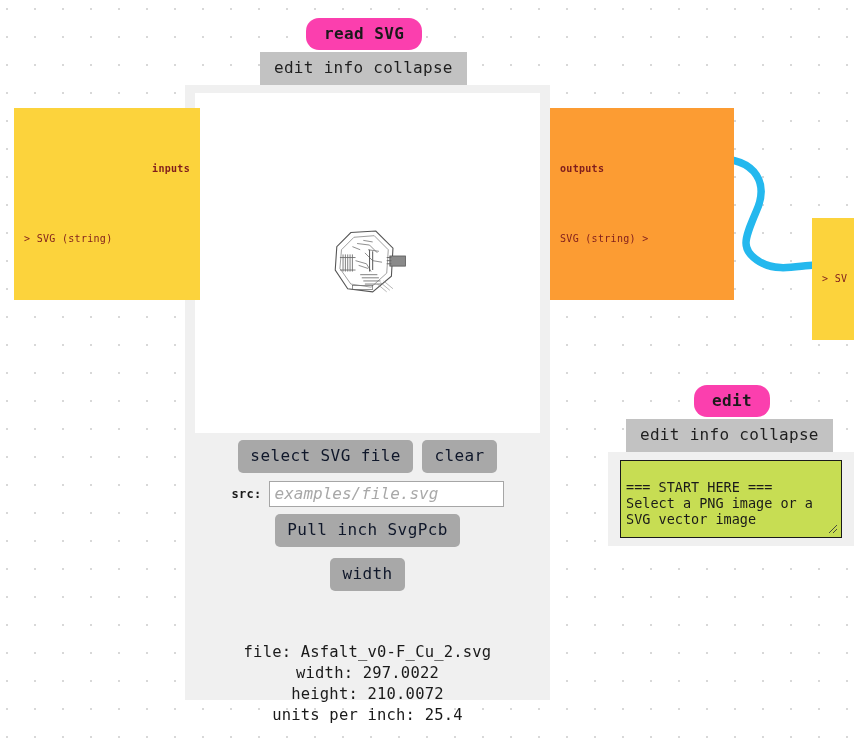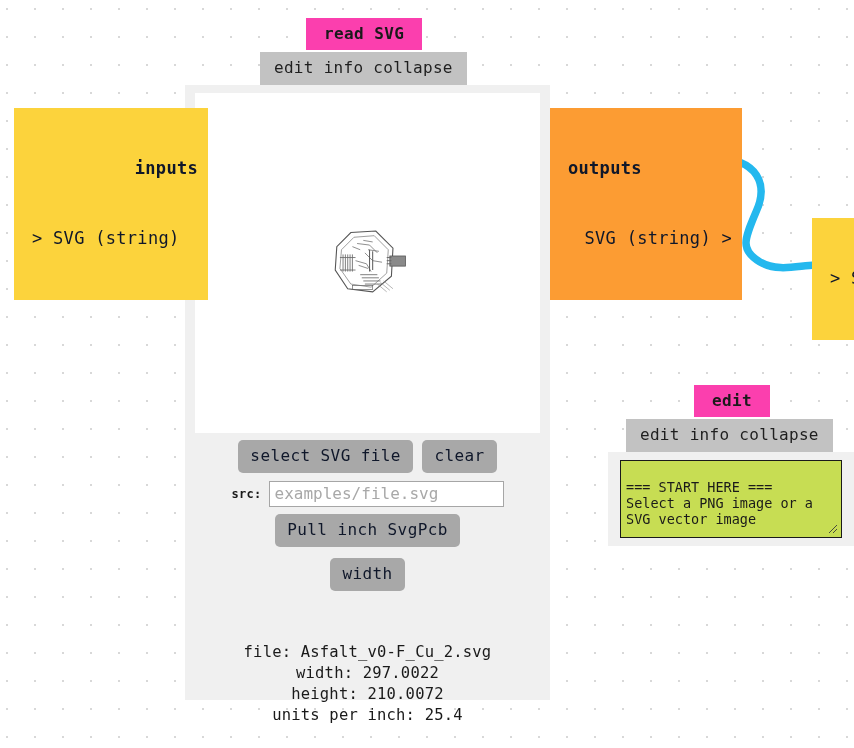--- a/index.html
+++ b/index.html
@@ -44,20 +44,21 @@
   }
   .node-title {
     display: inline-block;
     color: #1a1a1a;
     font-size: 16px;
     font-weight: 700;
     letter-spacing: 0.4px;
     padding: 7px 18px 8px 18px;
     line-height: 17px;
     white-space: nowrap;
+    border-radius: 13px;
   }
   .node-toolbar {
     background: #c2c2c2;
     color: #1f1f1f;
     font-size: 16px;
     line-height: 18px;
     padding: 7px 14px 8px 14px;
     white-space: nowrap;
     letter-spacing: 0.3px;
   }
@@ -148,42 +149,43 @@
     font-family: "DejaVu Sans Mono", "Liberation Mono", monospace;
     font-size: 16px;
     line-height: 18px;
     padding: 3px 5px;
     border: 1px solid #a6a6a6;
     background: #ffffff;
     color: #1a1a1a;
     vertical-align: middle;
     border-radius: 0;
     box-sizing: border-box;
+    font-style: italic;
   }
   .src-input::placeholder {
     color: #a8a8a8;
     opacity: 1;
   }
   .info-text {
     font-size: 15.5px;
     line-height: 21px;
     color: #1a1a1a;
     letter-spacing: 0.2px;
     white-space: pre;
   }
 
   
   .port-node {
     position: absolute;
     z-index: 12;
-    font-size: 17px;
+    font-size: 10px;
     line-height: 21px;
-    color: #0f172a;
+    color: #7f1d1d;
     letter-spacing: 0.3px;
-    padding: 8px 10px 9px 18px;
+    padding: 8px 10px 9px 10px;
     white-space: pre;
   }
   .port-head {
     font-weight: 700;
     display: block;
   }
   .port-row {
     display: block;
     margin-top: 7px;
   }
@@ -197,21 +199,21 @@
   }
   #node-inputs .port-row { text-align: left; }
 
   #node-outputs {
     left: 550px;
     top: 108px;
     width: 164px;
     background: #fc9c33;
     text-align: left;
   }
-  #node-outputs .port-row { text-align: right; }
+  #node-outputs .port-row { text-align: left; }
 
   #node-sink {
     left: 812px;
     top: 218px;
     width: 95px;
     background: #fcd33c;
     text-align: left;
   }
   #node-sink .port-row { margin-top: 0; }
 

